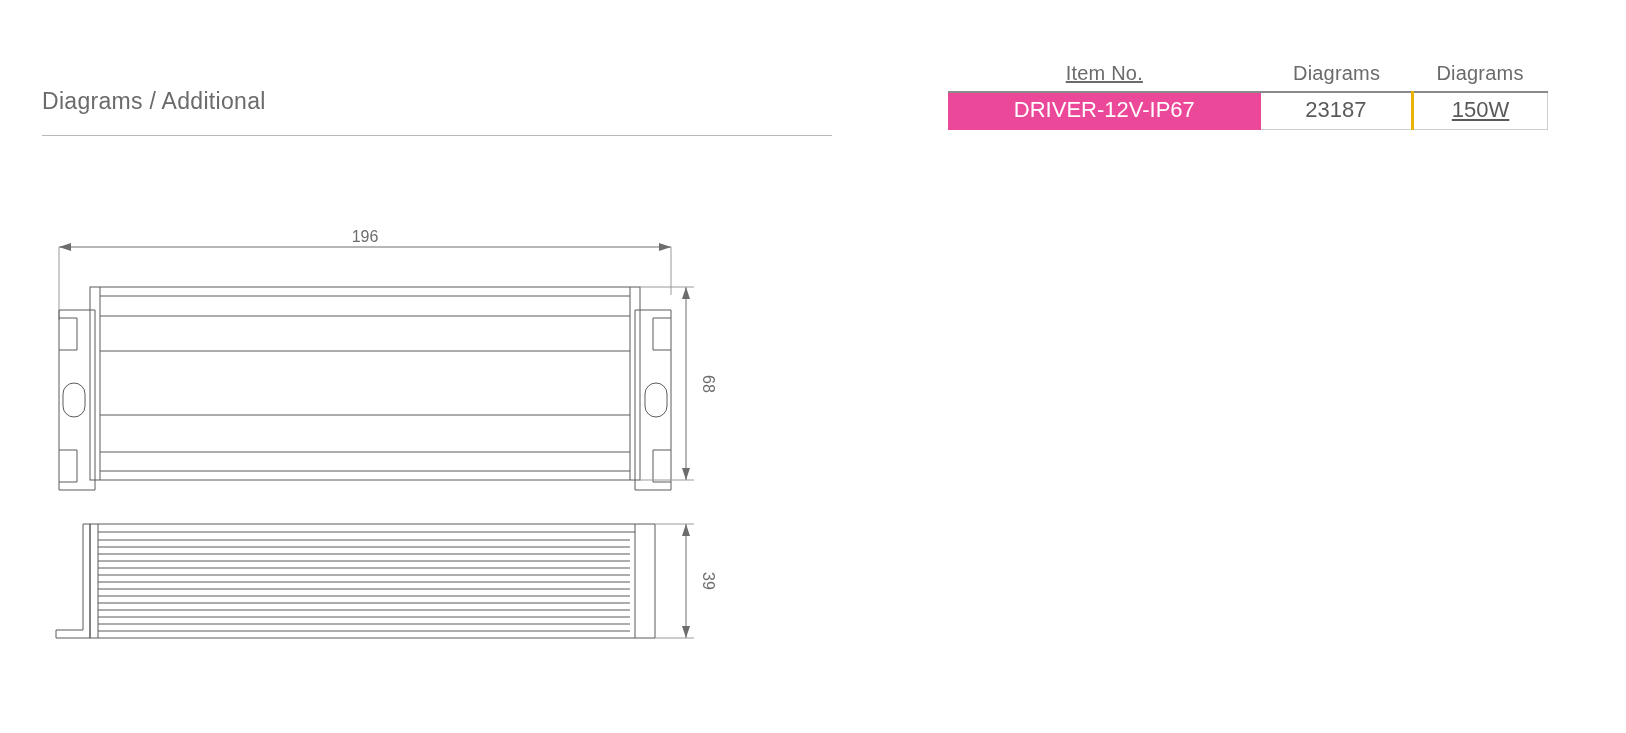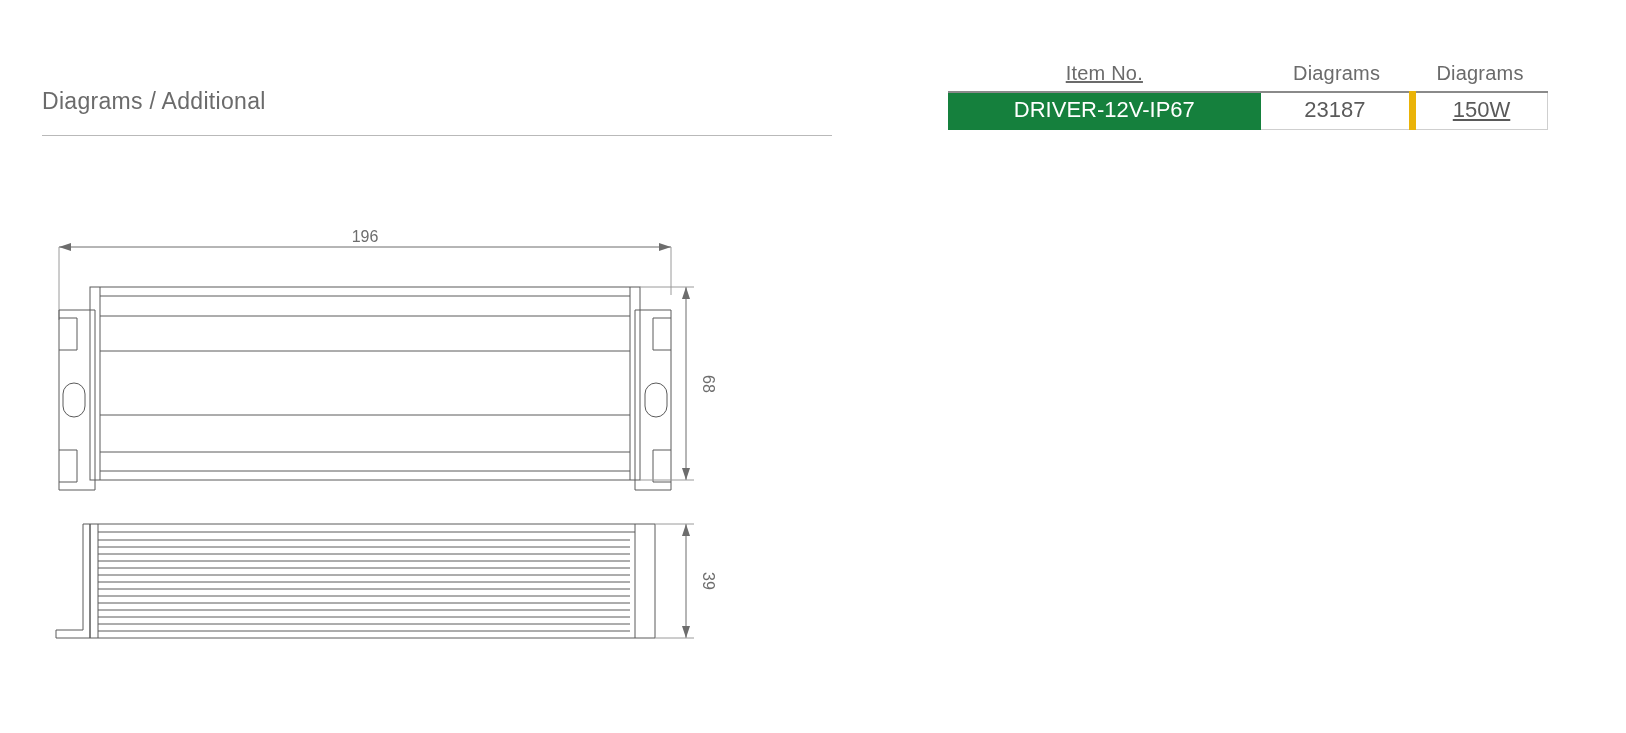--- a/index.html
+++ b/index.html
@@ -54,26 +54,26 @@
     letter-spacing: 0.2px;
   }
   .item-table th.col-item { width: 313px; text-decoration: underline; }
   .item-table th.col-variant { width: 152px; }
   .item-table th.col-watt { width: 135px; }
   .item-table td {
     font-size: 22px;
     text-align: center;
     padding: 4px 0 6px 0;
     color: #5a5a5a;
-    border-right: 7px solid #eab308;
+    border-right: 3px solid #eab308;
     border-bottom: 1px solid #cfcfcf;
   }
   .item-table td:last-child { border-right: 1px solid #cfcfcf; text-decoration: underline; }
   .item-table td.highlight {
-    background: #15803d;
+    background: #ec4899;
     color: #ffffff;
     border-right: none;
     border-bottom: none;
     text-align: center;
   }
 
   
   .drawing-area {
     position: absolute;
     left: 0;

